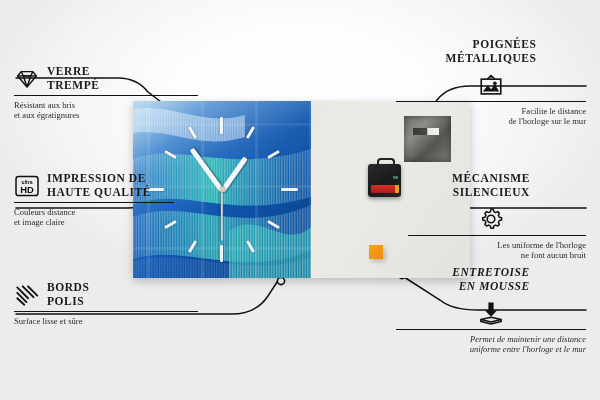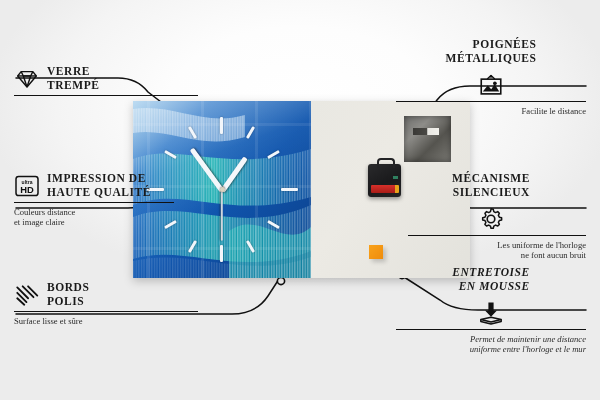--- a/index.html
+++ b/index.html
@@ -200,20 +200,24 @@
           <path d="M17.4 5.2 L15.4 9.2 L12 19.4"></path>
             <path d="M8.6 9.2 H15.4"></path>
         </g>
       </svg>
       <div class="title">
         <div>VERRE</div>
         <div>TREMPÉ</div>
       </div>
     </div>
     <div class="rule"></div>
+    <div class="sub">
+      <div>Résistant aux bris</div>
+      <div>et aux égratignures</div>
+    </div>
   </div>
 
   <div class="feat left" id="f-impr">
     <div class="head">
       <svg class="icon" viewBox="0 0 26 24">
         <rect x="2" y="2.5" width="22" height="19" rx="2.6" fill="none" stroke="#111" stroke-width="1.5"></rect>
         <text x="13" y="10.2" text-anchor="middle" font-family="Liberation Sans, sans-serif" font-size="5" font-weight="700" fill="#111">ultra</text>
         <text x="13" y="18.6" text-anchor="middle" font-family="Liberation Sans, sans-serif" font-size="9.4" font-weight="700" fill="#111">HD</text>
       </svg>
       <div class="title">
@@ -260,20 +264,21 @@
         <path d="M8.5 6.5 L12 3.2 L15.5 6.5" fill="none" stroke="#111" stroke-width="1.3" stroke-linejoin="round"></path>
         <circle cx="12" cy="4.2" r="1.1" fill="#111"></circle>
         <rect x="3" y="6.6" width="18" height="13.6" fill="none" stroke="#111" stroke-width="1.5"></rect>
         <path d="M4.4 18 L9 12.4 L12.2 16 L15.4 11.2 L19.6 18 Z" fill="#111"></path>
         <circle cx="15.6" cy="10.4" r="1.7" fill="#111"></circle>
       </svg>
     </div>
     <div class="rule"></div>
     <div class="sub">
       <div>Facilite le distance</div>
+      <div>de l'horloge sur le mur</div>
     </div>
   </div>
 
   <div class="feat right" id="f-meca">
     <div class="head">
       <div class="title">
         <div>MÉCANISME</div>
         <div>SILENCIEUX</div>
       </div>
       <svg class="icon" viewBox="0 0 24 24">

